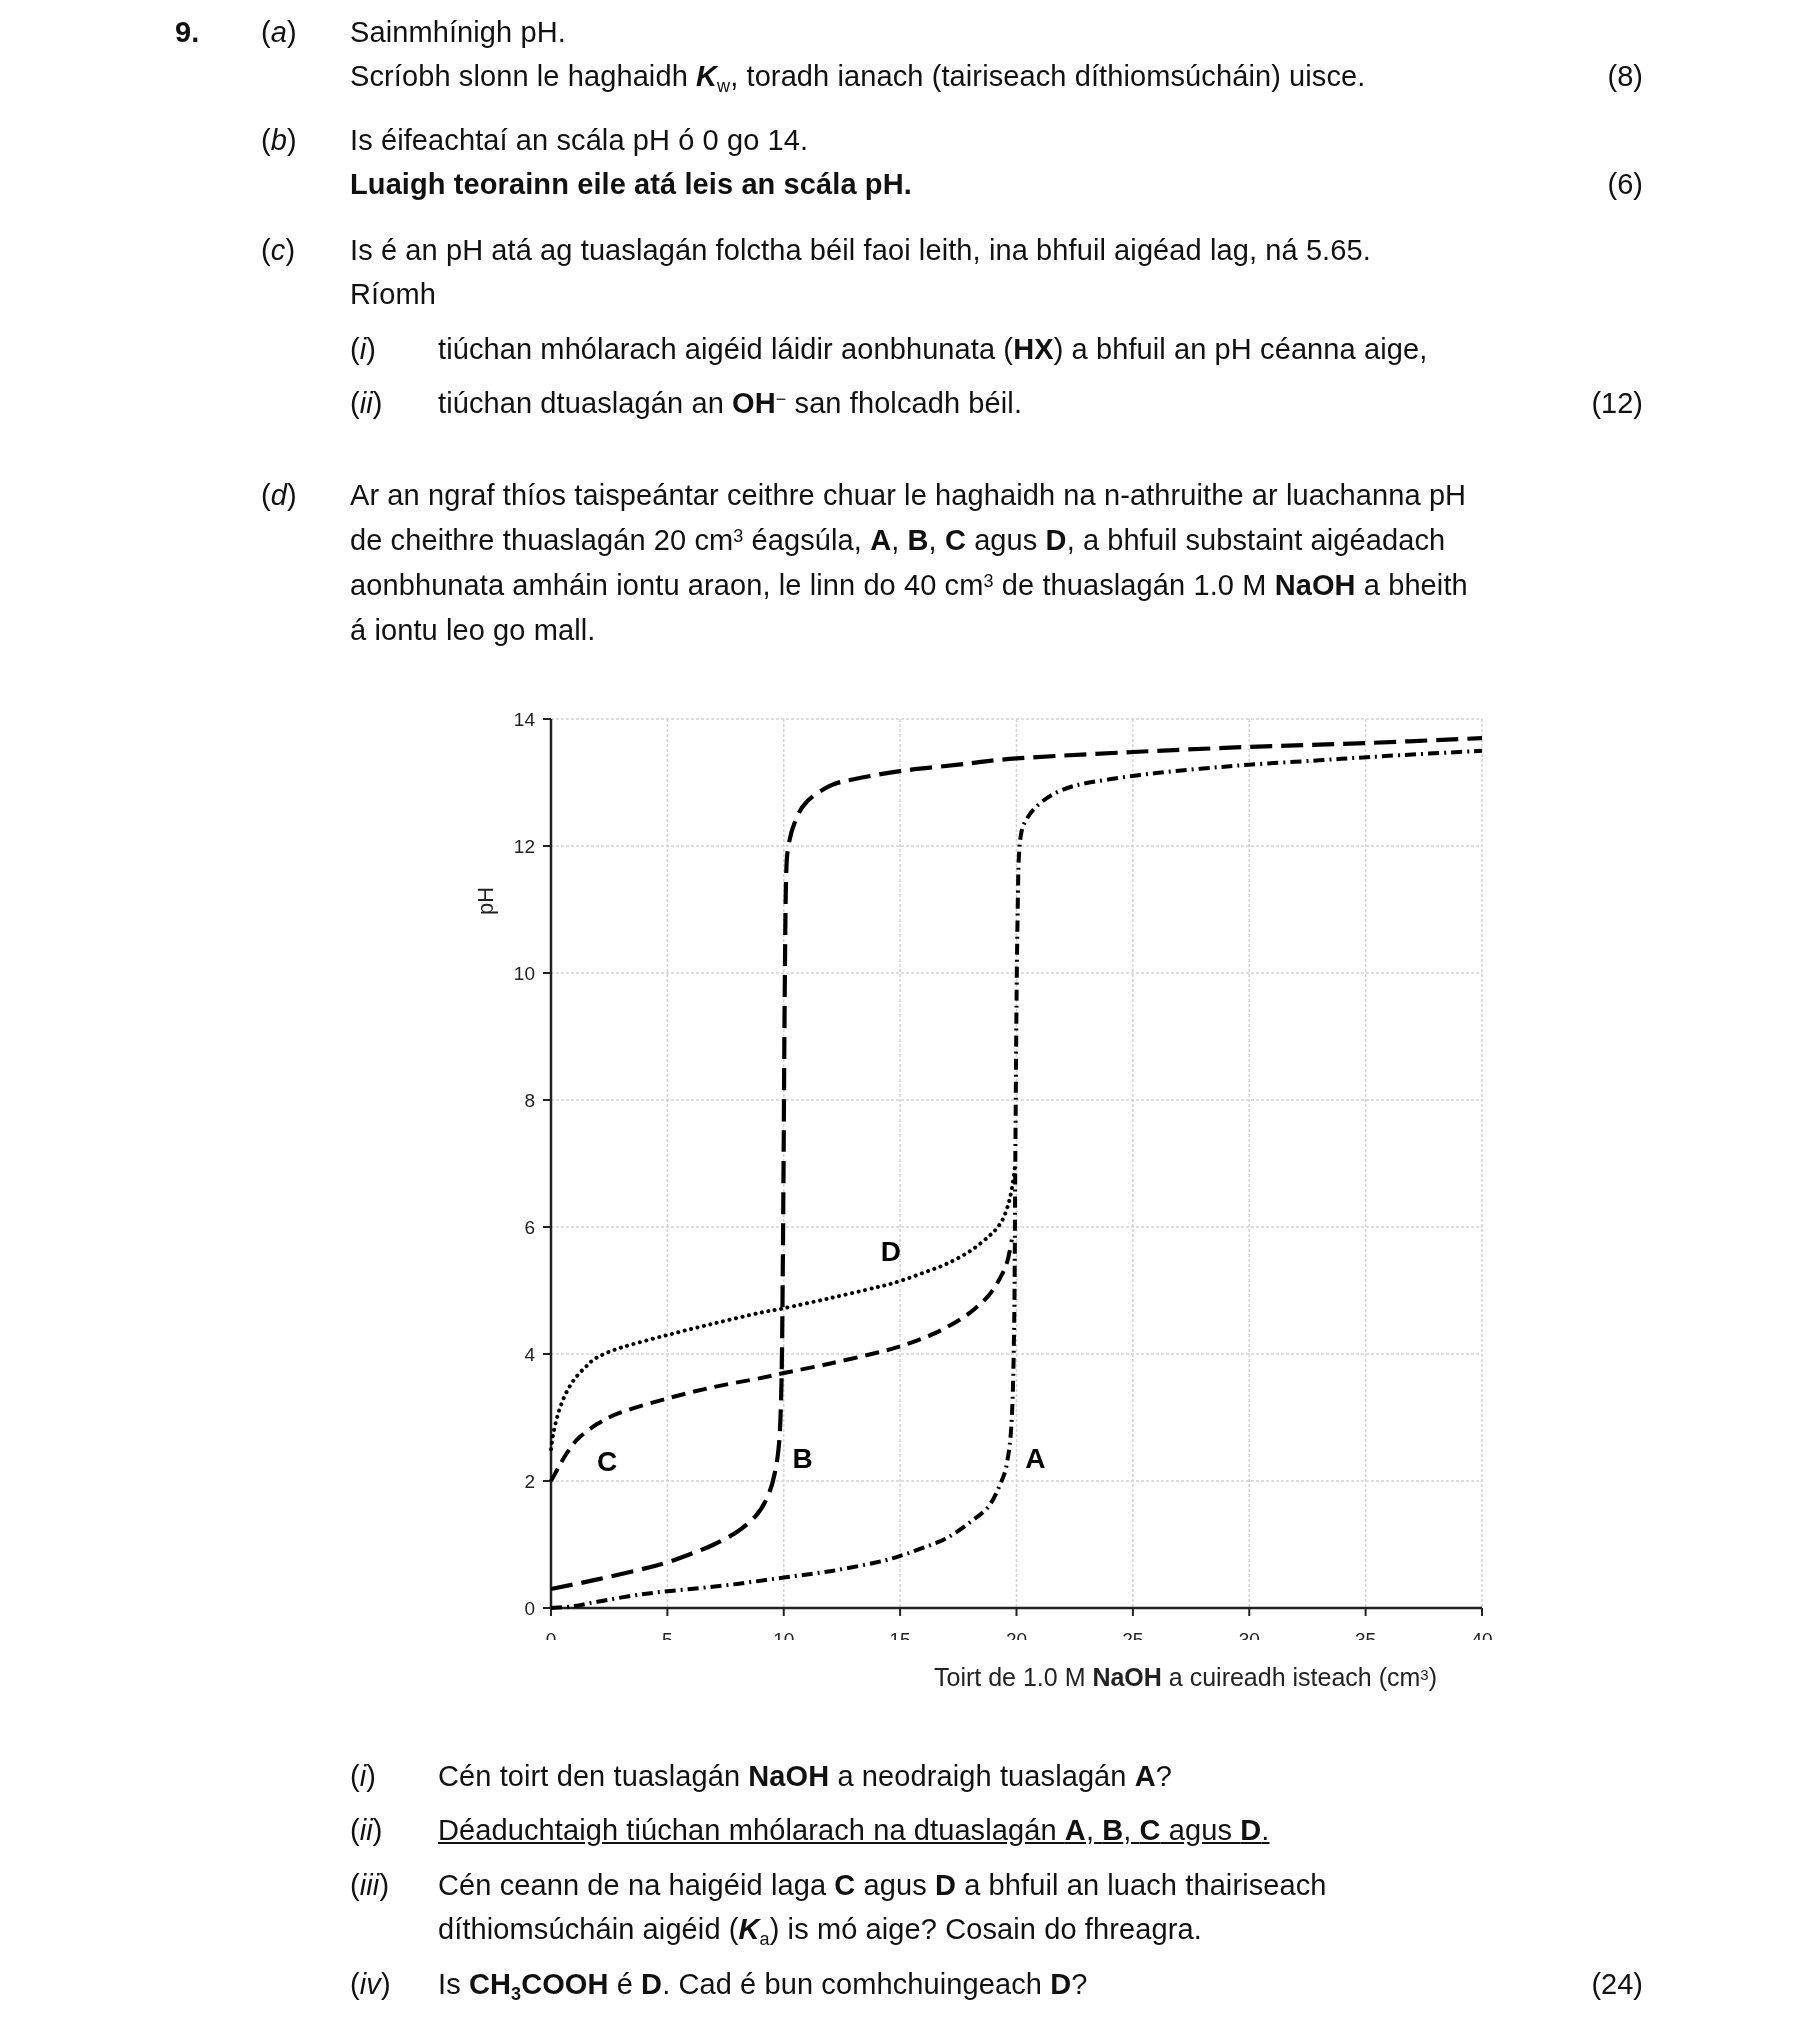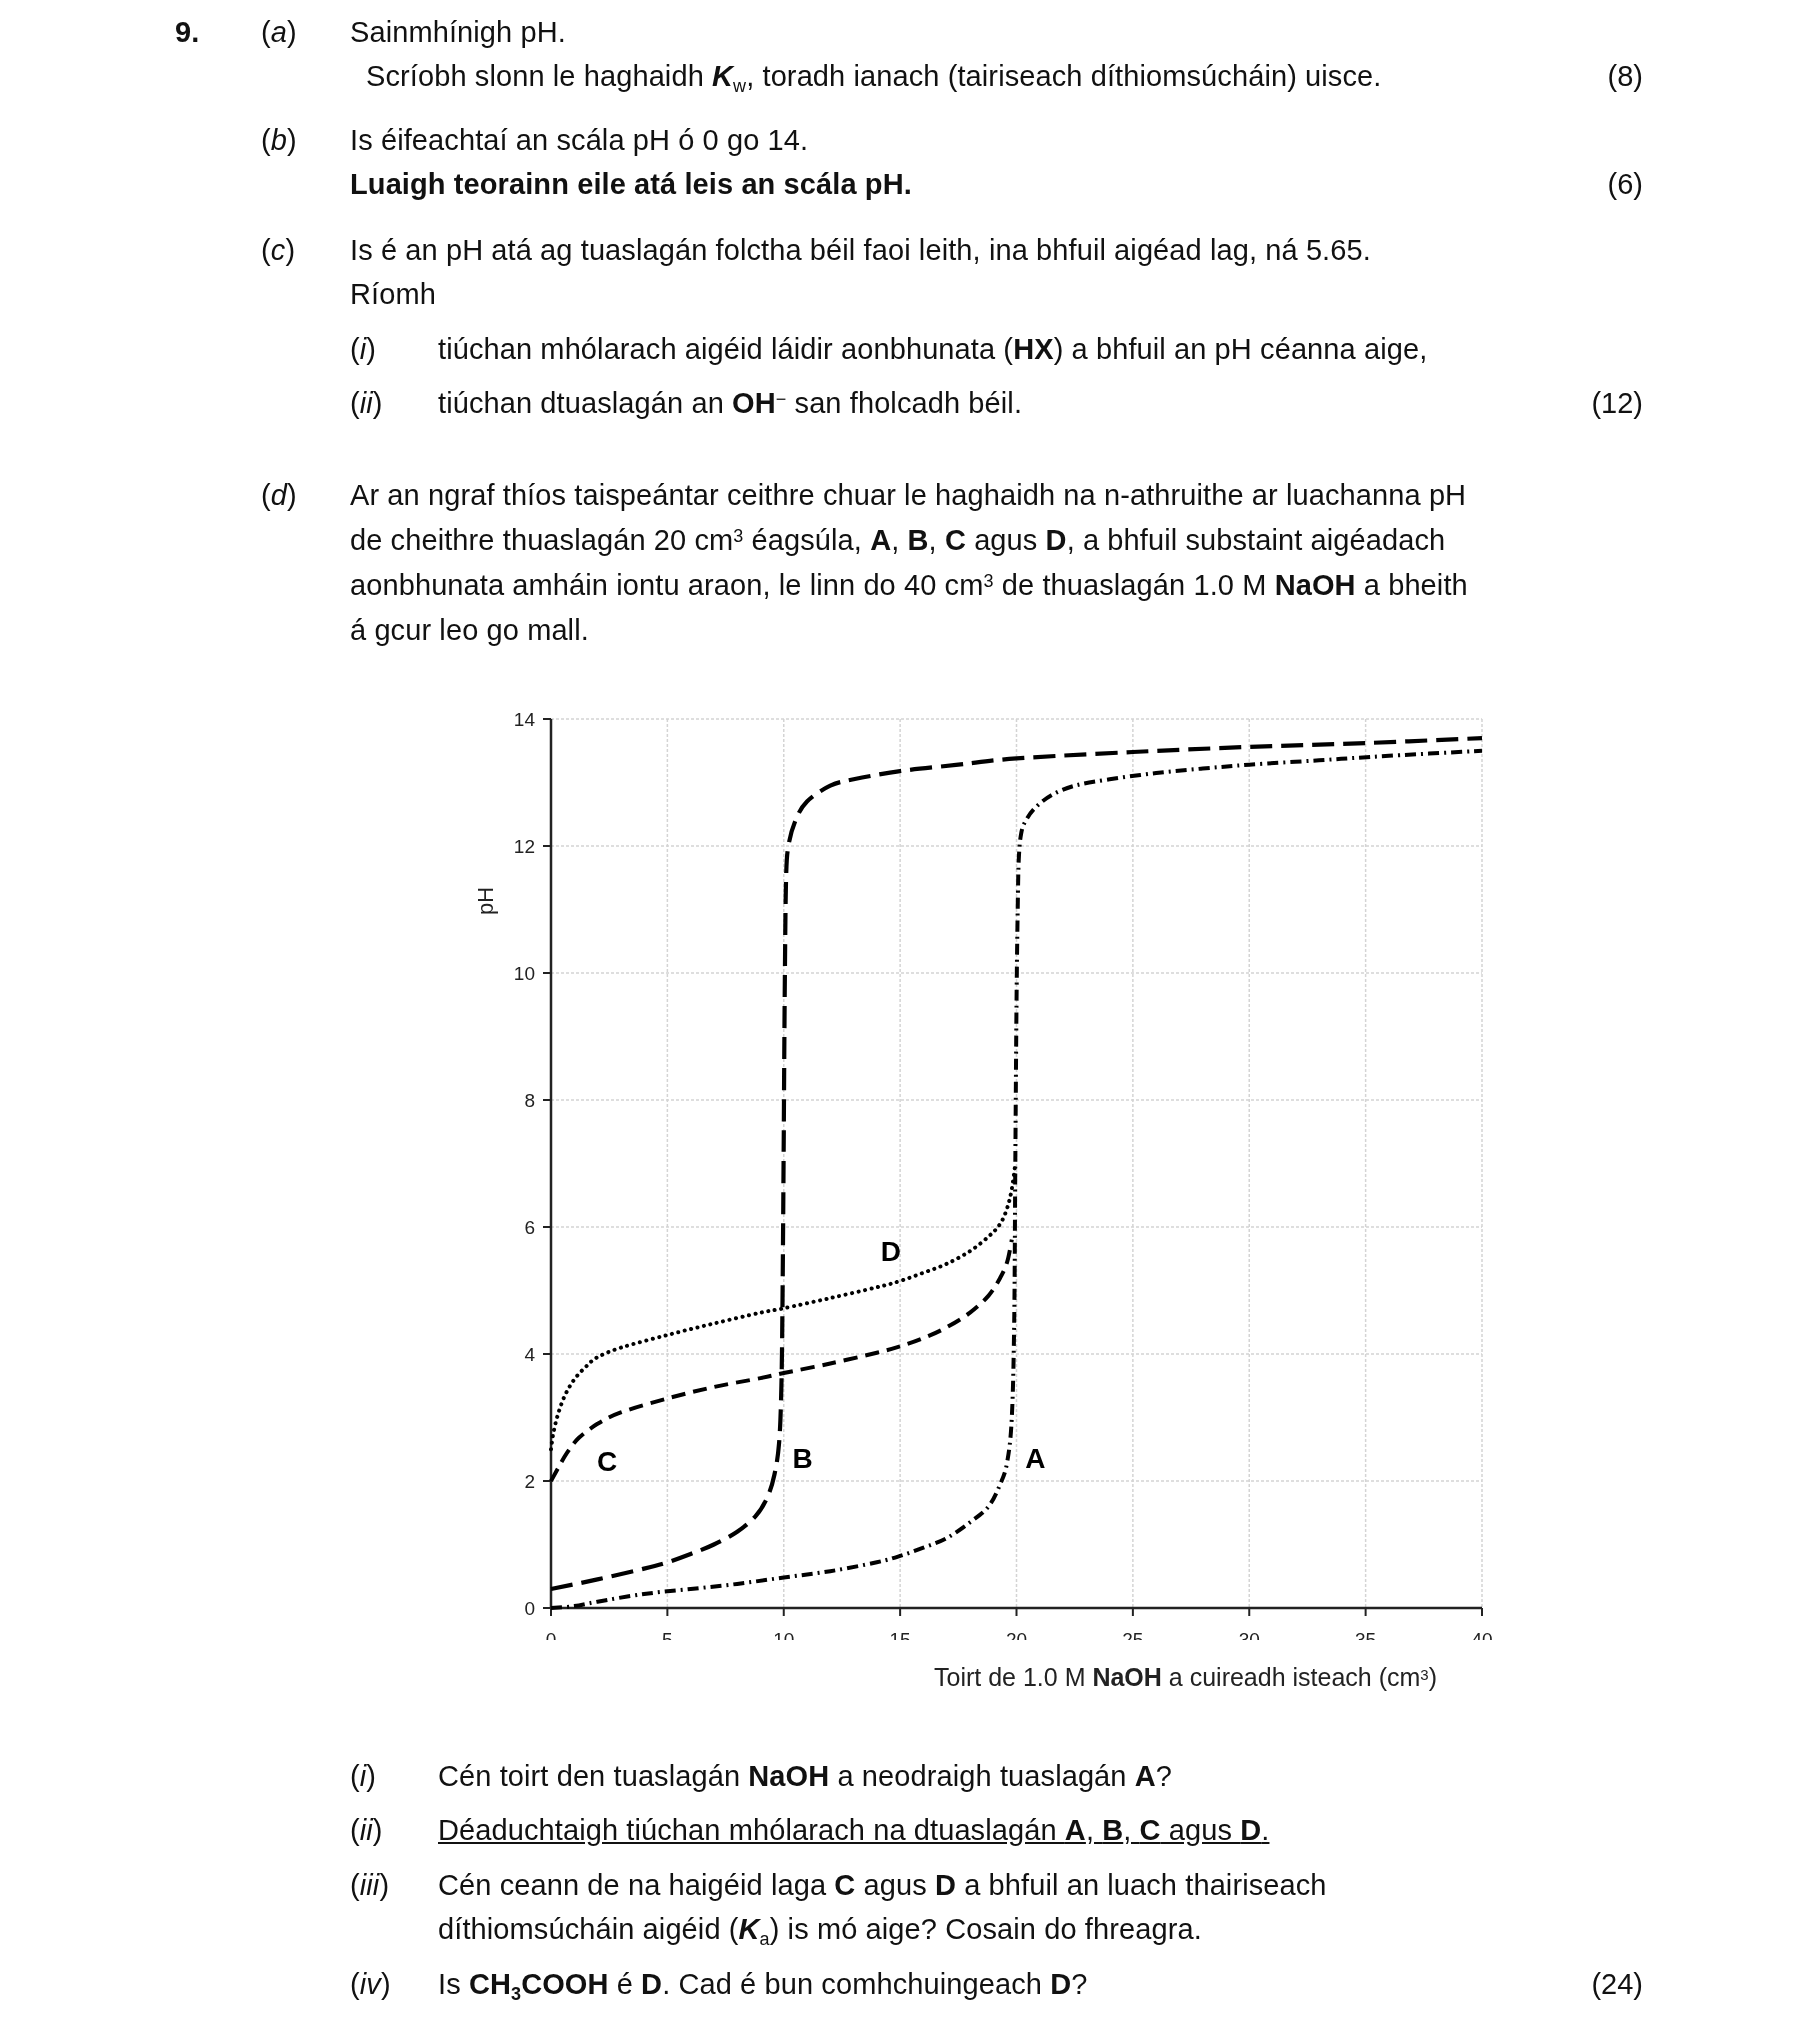--- a/index.html
+++ b/index.html
@@ -17,42 +17,42 @@
   .curvelabel { font-family:"Liberation Sans", sans-serif; font-size:28px; font-weight:bold; fill:#000; }
   .axistitle { position:absolute; font-size:25px; line-height:30px; white-space:nowrap; color:#222; }
   .ylab { position:absolute; font-size:22px; color:#222; transform:rotate(-90deg); transform-origin:center; }
 </style>
 </head>
 <body>
 
 <div class="t qnum" style="left:175px; top:14px;">9.</div>
 <div class="t lbl" style="left:261px; top:14px;">(<i>a</i>)</div>
 <div class="t" style="left:350px; top:14px;">Sainmhínigh pH.</div>
-<div class="t" style="left:366px; top:58px;"><span>Scríobh slonn le haghaidh </span><b><i>K</i></b><sub>w</sub><span>, toradh ianach (tairiseach díthiomsúcháin) uisce.</span></div>
+<div class="t" style="left:350px; top:58px;"><span>Scríobh slonn le haghaidh </span><b><i>K</i></b><sub>w</sub><span>, toradh ianach (tairiseach díthiomsúcháin) uisce.</span></div>
 <div class="mark" style="top:58px;">(8)</div>
 
 <div class="t lbl" style="left:261px; top:122px;">(<i>b</i>)</div>
 <div class="t" style="left:350px; top:122px;">Is éifeachtaí an scála pH ó 0 go 14.</div>
 <div class="t" style="left:350px; top:166px;font-weight:bold;">Luaigh teorainn eile atá leis an scála pH.</div>
 <div class="mark" style="top:166px;">(6)</div>
 
 <div class="t lbl" style="left:261px; top:232px;">(<i>c</i>)</div>
 <div class="t" style="left:350px; top:232px;">Is é an pH atá ag tuaslagán folctha béil faoi leith, ina bhfuil aigéad lag, ná 5.65.</div>
 <div class="t" style="left:350px; top:276px;">Ríomh</div>
 <div class="t lbl" style="left:350px; top:331px;">(<i>i</i>)</div>
 <div class="t" style="left:438px; top:331px;"><span>tiúchan mhólarach aigéid láidir aonbhunata (</span><b>HX</b><span>) a bhfuil an pH céanna aige,</span></div>
 <div class="t lbl" style="left:350px; top:385px;">(<i>ii</i>)</div>
 <div class="t" style="left:438px; top:385px;"><span>tiúchan dtuaslagán an </span><b>OH</b><sup>−</sup><span> san fholcadh béil.</span></div>
 <div class="mark" style="top:385px;">(12)</div>
 
 <div class="t lbl" style="left:261px; top:477px;">(<i>d</i>)</div>
 <div class="t" style="left:350px; top:477px;">Ar an ngraf thíos taispeántar ceithre chuar le haghaidh na n-athruithe ar luachanna pH</div>
 <div class="t" style="left:350px; top:522px;"><span>de cheithre thuaslagán 20 cm</span><sup>3</sup><span> éagsúla, </span><b>A</b><span>, </span><b>B</b><span>, </span><b>C</b><span> agus </span><b>D</b><span>, a bhfuil substaint aigéadach</span></div>
 <div class="t" style="left:350px; top:567px;"><span>aonbhunata amháin iontu araon, le linn do 40 cm</span><sup>3</sup><span> de thuaslagán 1.0 M </span><b>NaOH</b><span> a bheith</span></div>
-<div class="t" style="left:350px; top:612px;">á gcur leo go mall.</div>
+<div class="t" style="left:350px; top:612px;">á iontu leo go mall.</div>
 
 <svg id="chart" width="1080" height="940" viewBox="440 700 1080 940" style="left:440px; top:700px;">
   <g id="grid">
       <line x1="667.375" y1="719" x2="667.375" y2="1608" stroke="#d4d4d4" stroke-width="1.5" stroke-dasharray="3 2"></line>
       <line x1="783.75" y1="719" x2="783.75" y2="1608" stroke="#d4d4d4" stroke-width="1.5" stroke-dasharray="3 2"></line>
       <line x1="900.125" y1="719" x2="900.125" y2="1608" stroke="#d4d4d4" stroke-width="1.5" stroke-dasharray="3 2"></line>
       <line x1="1016.5" y1="719" x2="1016.5" y2="1608" stroke="#d4d4d4" stroke-width="1.5" stroke-dasharray="3 2"></line>
       <line x1="1132.875" y1="719" x2="1132.875" y2="1608" stroke="#d4d4d4" stroke-width="1.5" stroke-dasharray="3 2"></line>
       <line x1="1249.25" y1="719" x2="1249.25" y2="1608" stroke="#d4d4d4" stroke-width="1.5" stroke-dasharray="3 2"></line>
       <line x1="1365.625" y1="719" x2="1365.625" y2="1608" stroke="#d4d4d4" stroke-width="1.5" stroke-dasharray="3 2"></line>

